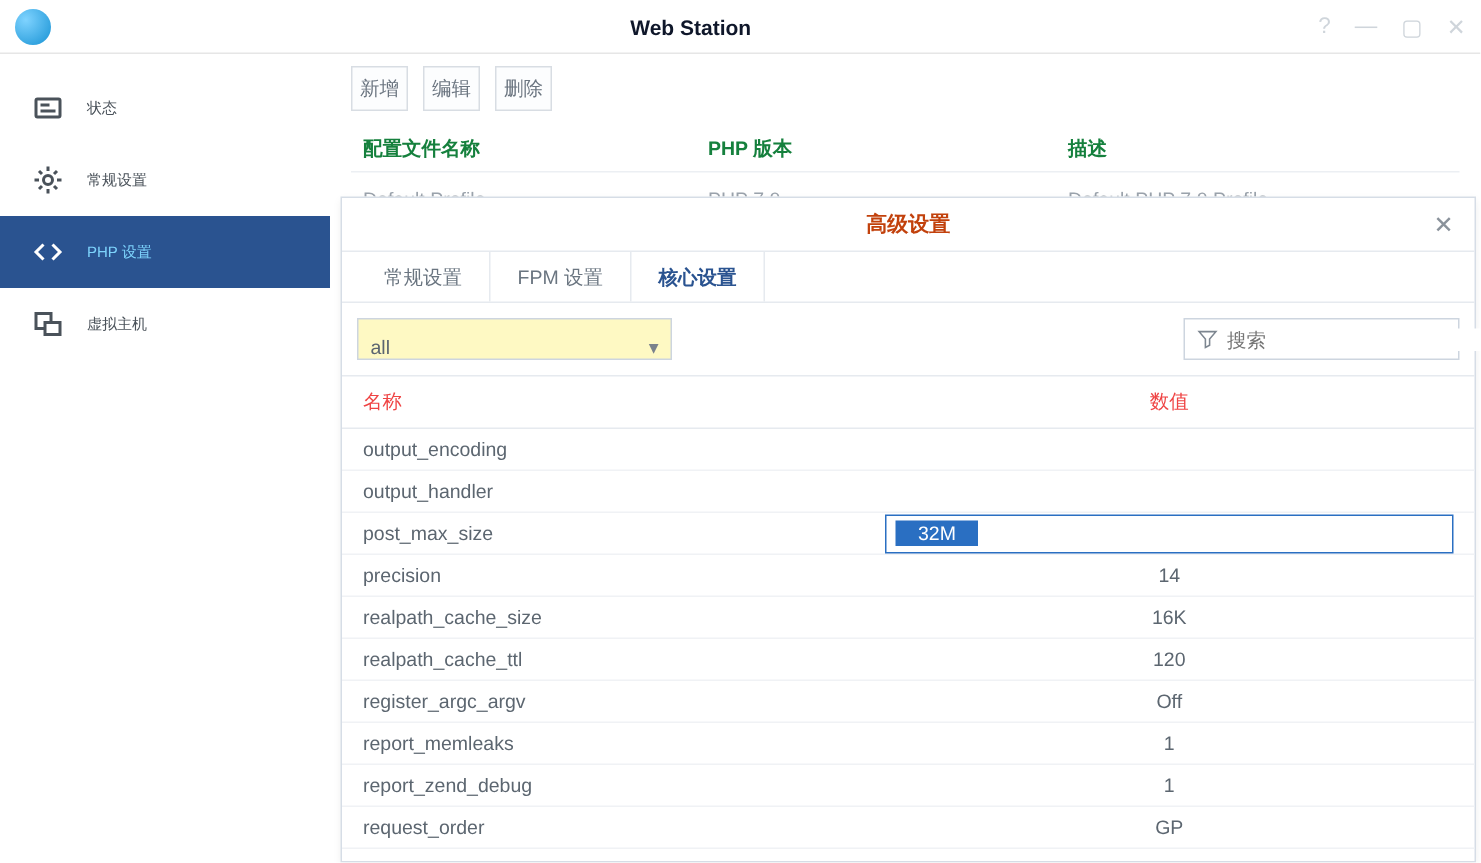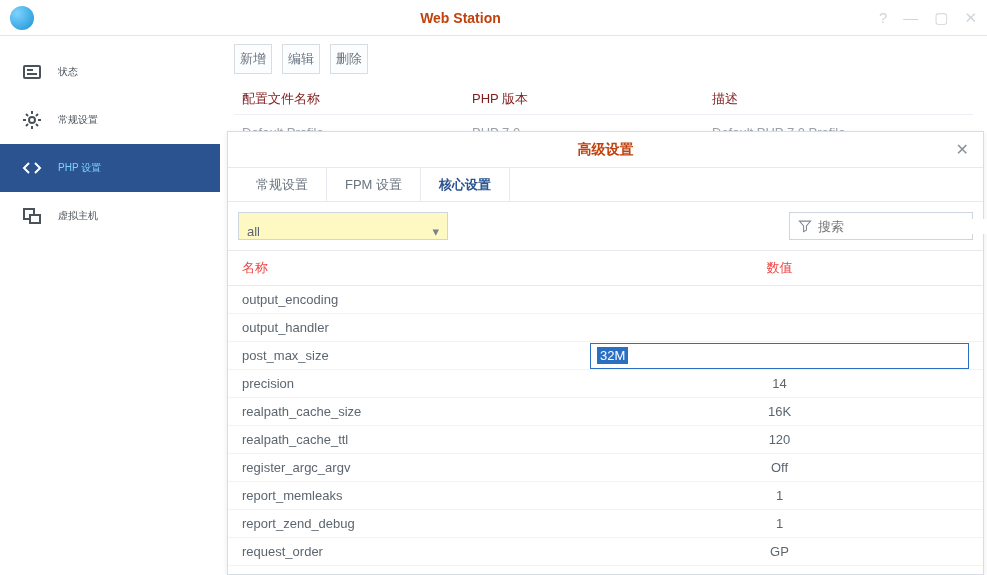--- a/index.html
+++ b/index.html
@@ -2,42 +2,42 @@
 <html><head>
 <meta charset="utf-8">
 <style>
 * { box-sizing: border-box; margin: 0; padding: 0; }
 html, body { width: 987px; height: 575px; font-family: "Helvetica Neue", Arial, "Microsoft YaHei", sans-serif; font-size: 13px; color: #333; overflow: hidden; background: #fff; }
 
 
 .titlebar { height: 36px; display: flex; align-items: center; padding: 0 10px; border-bottom: 1px solid #e6e6e6; }
 .titlebar .app-icon { width: 24px; height: 24px; border-radius: 50%; background: radial-gradient(circle at 30% 30%, #7fd3ff, #1792d4); display: flex; align-items: center; justify-content: center; margin-right: 8px; position: relative; }
 .titlebar .app-icon::after { content: ''; width: 16px; height: 8px; border-radius: 0 0 8px 8px; position: absolute; top: 12px; left: 4px; }
-.titlebar .title { flex: 1; text-align: center; font-weight: 600; color: #c2410c; font-size: 14px; }
+.titlebar .title { flex: 1; text-align: center; font-weight: 600; color: #0f172a; font-size: 14px; }
 .titlebar .win-controls { display: flex; gap: 16px; color: #cfd5db; }
 .titlebar .win-controls span { font-size: 15px; cursor: default; }
 
 
 .body { display: flex; height: calc(100% - 36px); }
 .nav { width: 220px; padding-top: 12px; background: #fff; }
 .nav-item { display: flex; align-items: center; height: 48px; padding-left: 22px; gap: 16px; cursor: pointer; color: #4a525a; }
 .nav-item .icon { width: 20px; height: 20px; display: flex; align-items: center; justify-content: center; }
 .nav-item.active { background: #2a5390; color: #7dd3fc; }
 .nav-item.active .icon svg { fill: #fff; stroke: #fff; }
 .nav-item .label { font-size: 10px; }
 
 
 .main { flex: 1; position: relative; padding: 8px 14px 0 14px; }
 
 
 .toolbar { display: flex; gap: 10px; margin-bottom: 10px; }
 .btn { border: 1px solid #d8dde3; background: #fcfdfe; color: #6b7580; padding: 5px 5px; font-size: 13px; border-radius: 0; cursor: pointer; }
 
 
-.tbl-head { display: flex; border-bottom: 1px solid #eceff3; padding: 6px 8px; color: #7f1d1d; font-size: 13px; }
+.tbl-head { display: flex; border-bottom: 1px solid #eceff3; padding: 6px 8px; color: #15803d; font-size: 13px; font-weight: bold; }
 .col-name { flex: 0 0 230px; }
 .col-ver { flex: 0 0 240px; }
 .col-desc { flex: 1; }
 .tbl-row { display: flex; padding: 10px 8px; color: #9ba3ac; }
 
 
 .dialog { position: absolute; left: 7px; right: 3px; top: 95px; bottom: 0; background: #fff; border: 1px solid #d6dde6; box-shadow: 0 2px 6px rgba(0,0,0,.08); display: flex; flex-direction: column; }
 .dialog-header { height: 36px; display: flex; align-items: center; border-bottom: 1px solid #e6eaef; position: relative; }
 .dialog-title { flex: 1; text-align: center; color: #c2410c; font-weight: 600; font-size: 14px; }
 .dialog-close { position: absolute; right: 14px; color: #8a929b; font-size: 16px; cursor: pointer; }
@@ -54,21 +54,21 @@
 .search svg { flex: 0 0 auto; }
 
 .grid-head { display: flex; border-top: 1px solid #e6eaef; border-bottom: 1px solid #e6eaef; padding: 8px 14px; color: #ef4444; font-size: 13px; }
 .gcol-name { flex: 0 0 348px; }
 .gcol-val { flex: 1; text-align: center; }
 
 .grid-body { flex: 1; overflow-y: auto; }
 .grow { display: flex; border-bottom: 1px solid #f0f2f5; padding: 0 14px; align-items: center; height: 28px; color: #5c6670; font-size: 13px; }
 .grow .gcol-name { }
 .grow .gcol-val { text-align: center; }
-.sel-val { background: #2a6fc2; color: #fff; padding: 1px 3px; }
+.sel-val { background: #2a6fc2; color: #fff; padding: 1px 15px; }
 
 
 .grid-body::-webkit-scrollbar { width: 10px; }
 .grid-body::-webkit-scrollbar-thumb { background: #d4d9e0; }
 
 .icon svg { display: block; }
 </style>
 </head>
 <body>
 

